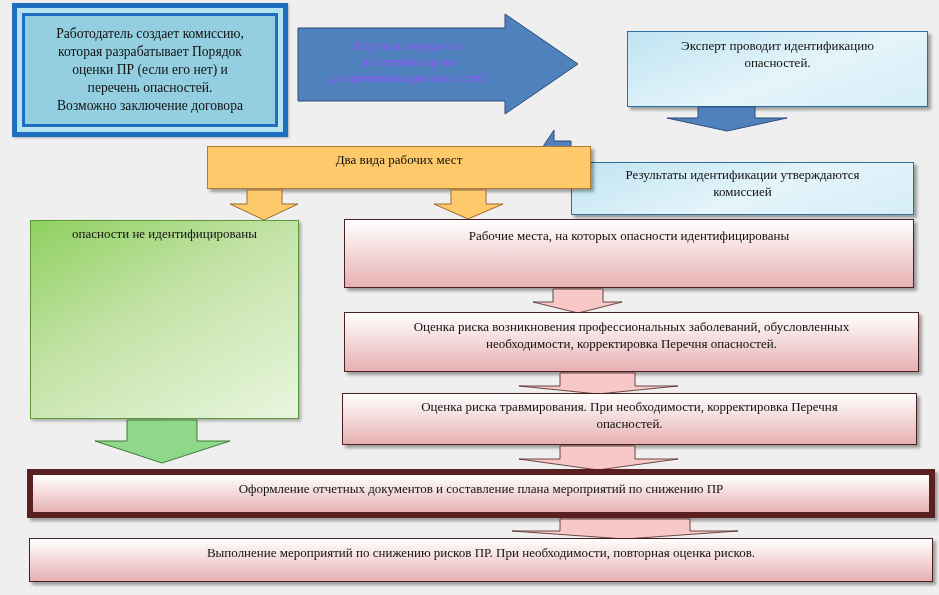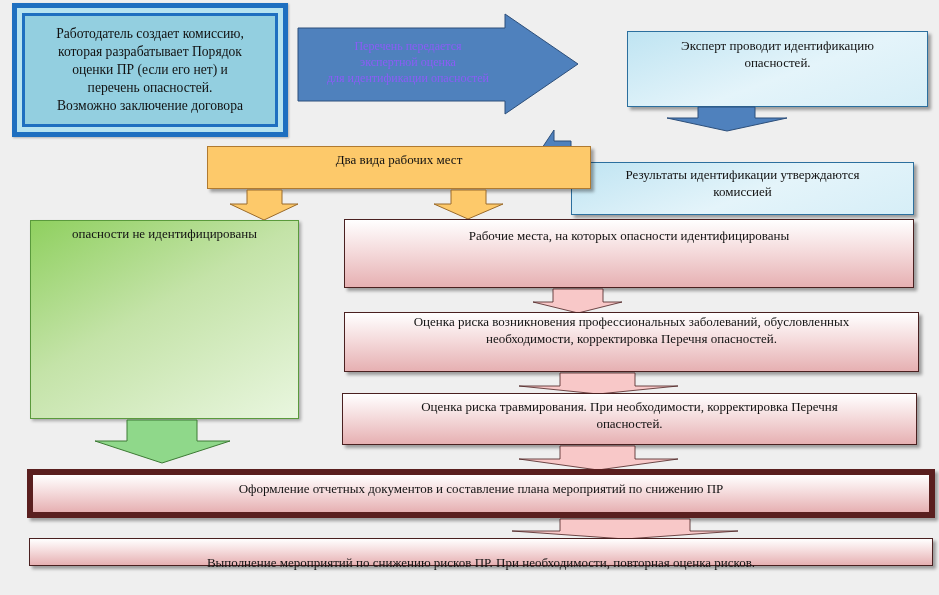--- a/index.html
+++ b/index.html
@@ -67,27 +67,27 @@
   }
 
   
   .pinkbox {
     background:linear-gradient(180deg, #ffffff 0%, #f5dcdd 45%, #e6b0b2 100%);
     border:1px solid #4a2020;
     box-sizing:border-box;
     box-shadow: 3px 3px 3px rgba(0,0,0,0.35);
   }
   #box-identified { left:344px; top:219px; width:570px; height:69px; font-size:13px; padding-top:8px; }
-  #box-occ-disease { left:344px; top:312px; width:575px; height:60px; font-size:13px; line-height:1.33; }
+  #box-occ-disease { left:344px; top:312px; width:575px; height:60px; font-size:13px; padding-top:5px; line-height:1.33; }
   #box-injury { left:342px; top:393px; width:575px; height:52px; font-size:13px; padding-top:5px; }
   #box-reports {
     left:27px; top:469px; width:908px; height:49px; font-size:13px; padding-top:6px;
     border:6px solid #5a1f1f;
   }
-  #box-actions { left:29px; top:538px; width:904px; height:28px; font-size:13px; padding-top:16px; }
+  #box-actions { left:29px; top:538px; width:904px; height:44px; font-size:13px; padding-top:6px; }
 </style>
 </head>
 <body>
 
 <div id="box-employer" class="abs">
   <div class="inner1"></div>
   <div class="inner2"></div>
   <div class="inner3 txt">
     <div>
       <div>Работодатель создает комиссию,</div>

